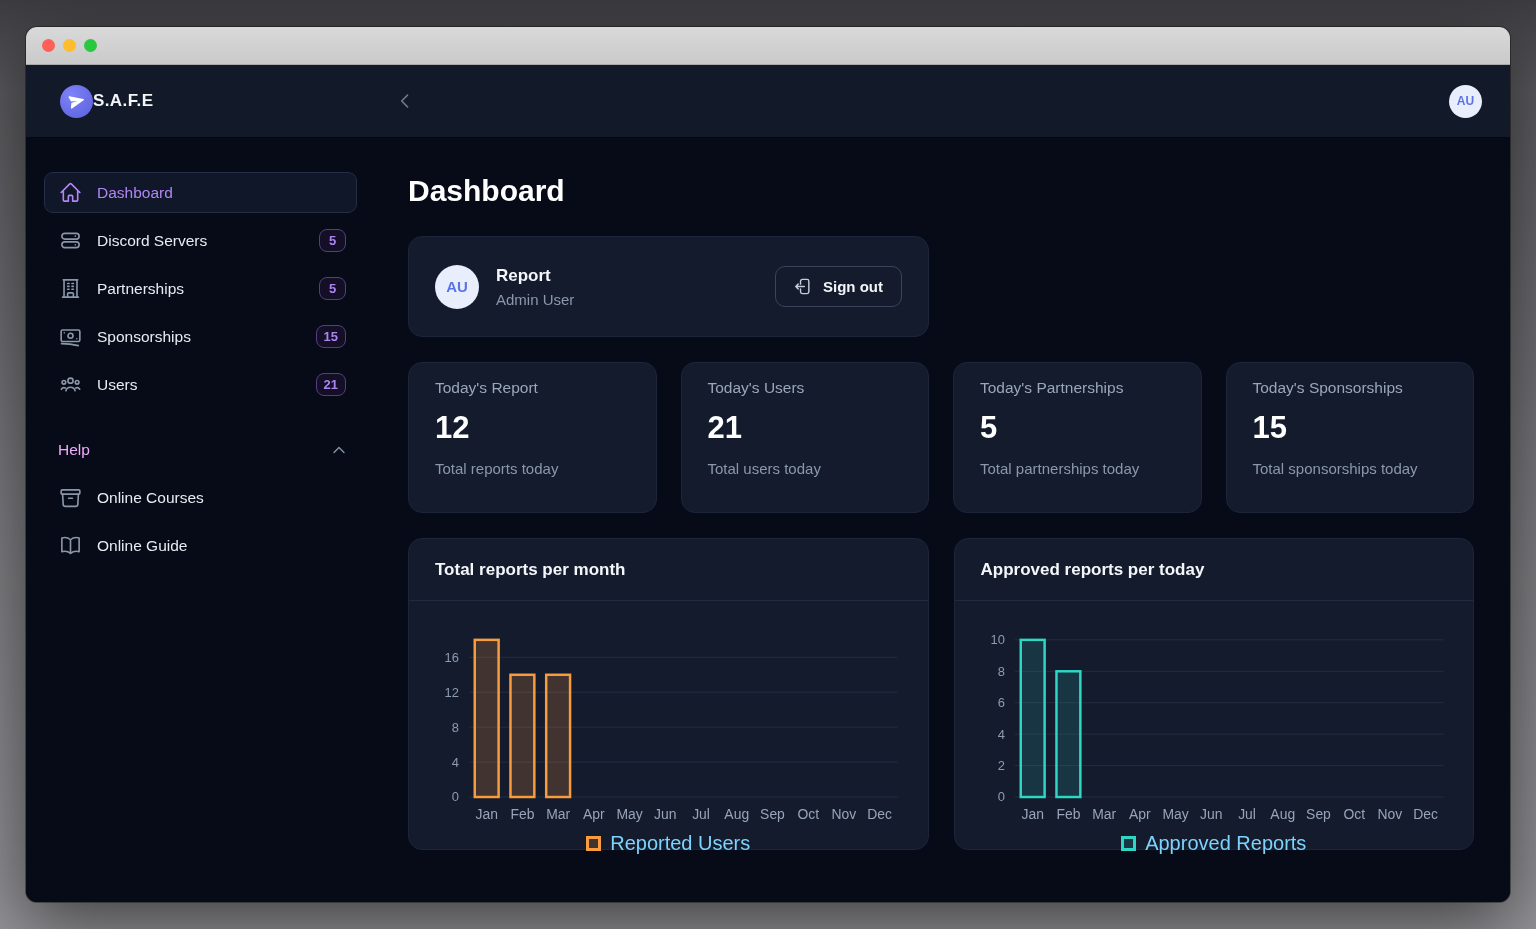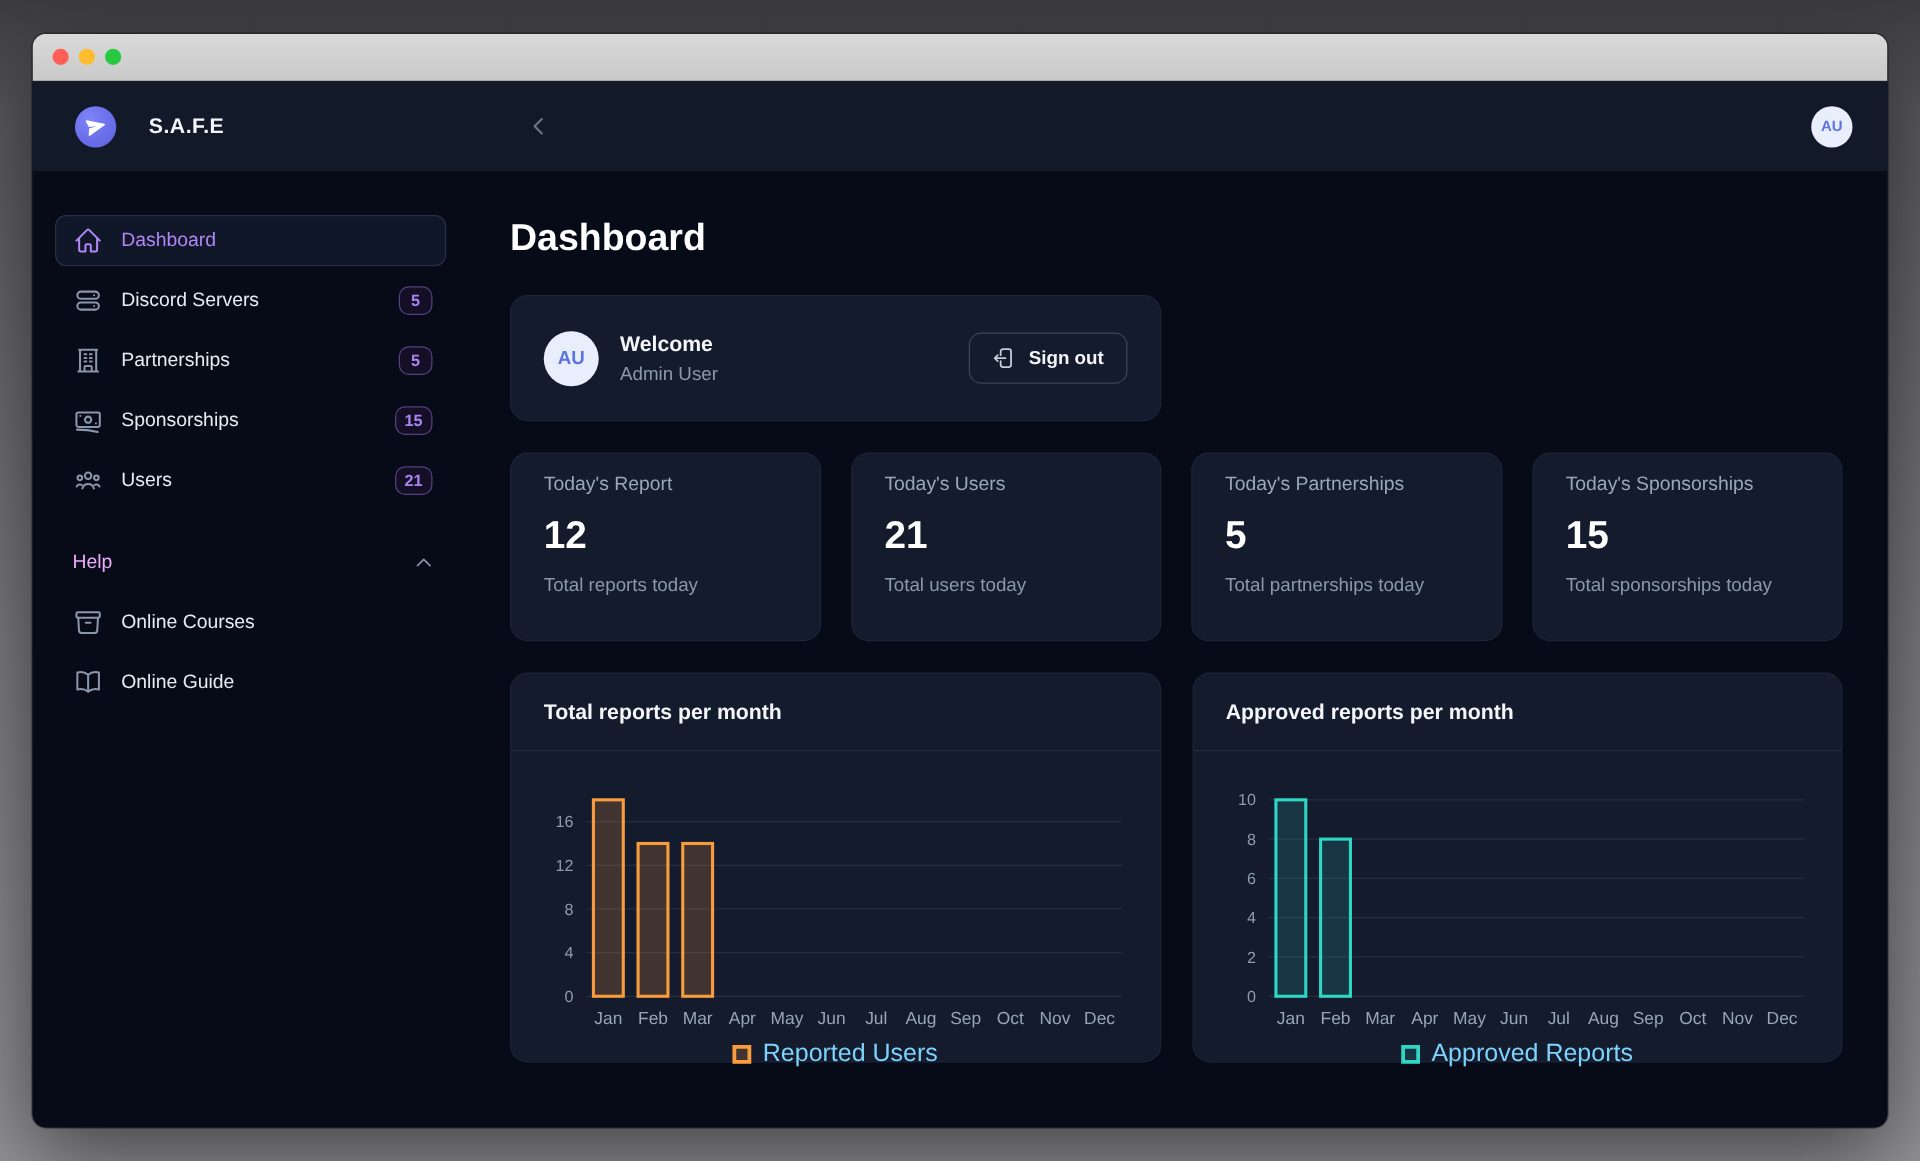--- a/index.html
+++ b/index.html
@@ -26,21 +26,21 @@
   .light.red   { background:#ff5f57; }
   .light.yellow{ background:#febc2e; }
   .light.green { background:#28c840; }
 
   
   .appheader {
     height:73px; flex:0 0 73px; background:#121929;
     border-bottom:1px solid #040810;
     display:flex; align-items:center; padding:0 28px 0 34px;
   }
-  .brand { display:flex; align-items:center; gap:26px; }
+  .brand { display:flex; align-items:center; gap:0; }
   .brand-logo {
     width:33px; height:33px; border-radius:50%;
     background:radial-gradient(circle at 35% 30%, #7d83f7, #5b5fde);
     display:flex; align-items:center; justify-content:center;
   }
   .brand-logo svg { width:18px; height:18px; fill:#fff; transform:rotate(-12deg); }
   .brand-name { color:#f3f5f9; font-weight:700; font-size:17px; letter-spacing:.4px; }
   .collapse-btn {
     margin-left:242px; background:none; border:none; cursor:pointer;
     color:#6b7687; display:flex; align-items:center;
@@ -246,21 +246,21 @@
         </div>
       </div>
     </div>
 
     <div class="main">
       <h1 class="page-title">Dashboard</h1>
 
       <div class="card welcome-card">
         <div class="welcome-avatar">AU</div>
         <div class="welcome-texts">
-          <div class="welcome-title">Welcome</div>
+          <div class="welcome-title">Report</div>
           <div class="welcome-sub">Admin User</div>
         </div>
         <button class="signout-btn">
           <span style="display:flex;">
             <svg viewBox="0 0 24 24" fill="none" stroke="currentColor" stroke-width="1.8" stroke-linecap="round" stroke-linejoin="round" style="width:19px;height:19px;">
                 <path d="M8.25 9V5.25A2.25 2.25 0 0110.5 3h6a2.25 2.25 0 012.25 2.25v13.5A2.25 2.25 0 0116.5 21h-6a2.25 2.25 0 01-2.25-2.25V15"></path>
                 <path d="M5.25 15l-3-3m0 0l3-3m-3 3H13"></path>
               </svg>
           </span>
           <span>Sign out</span>
@@ -325,21 +325,21 @@
               </svg>
             <div class="legend-row">
               <span class="legend-swatch" style="border-color: rgb(249, 156, 61); background: rgba(249, 156, 61, 0.2);"></span>
               <span class="legend-label">Reported Users</span>
             </div>
           </div>
         </div>
 
         <div class="card chart-card">
           <div class="chart-head">
-            <span class="chart-title">Approved reports per month</span>
+            <span class="chart-title">Approved reports per today</span>
           </div>
           <div class="chart-body">
             <svg viewBox="0 0 473 214">
                 <line x1="36" y1="185" x2="467" y2="185" stroke="rgba(148,163,184,0.14)" stroke-width="1"></line>
                 <text x="26" y="189.5" text-anchor="end" fill="#8e9bb0" font-size="13" font-family="Liberation Sans, sans-serif">0</text>
                 <line x1="36" y1="153.4" x2="467" y2="153.4" stroke="rgba(148,163,184,0.14)" stroke-width="1"></line>
                 <text x="26" y="157.9" text-anchor="end" fill="#8e9bb0" font-size="13" font-family="Liberation Sans, sans-serif">2</text>
                 <line x1="36" y1="121.8" x2="467" y2="121.8" stroke="rgba(148,163,184,0.14)" stroke-width="1"></line>
                 <text x="26" y="126.3" text-anchor="end" fill="#8e9bb0" font-size="13" font-family="Liberation Sans, sans-serif">4</text>
                 <line x1="36" y1="90.2" x2="467" y2="90.2" stroke="rgba(148,163,184,0.14)" stroke-width="1"></line>

